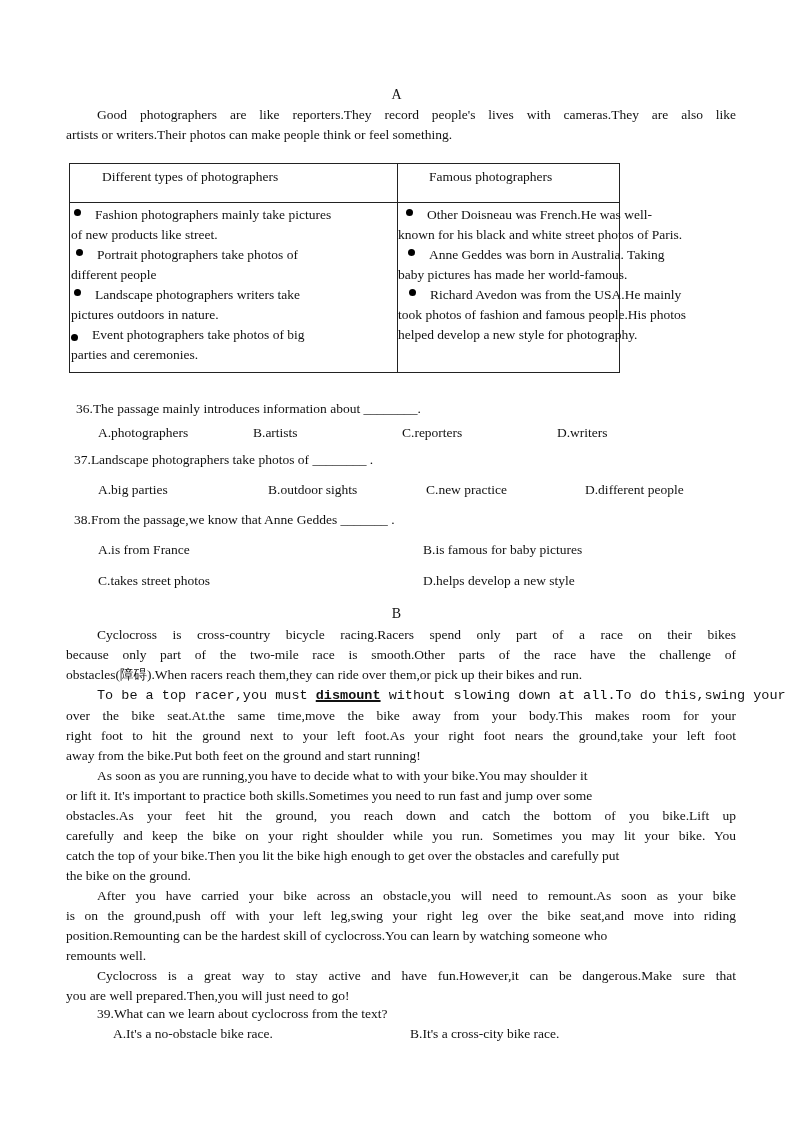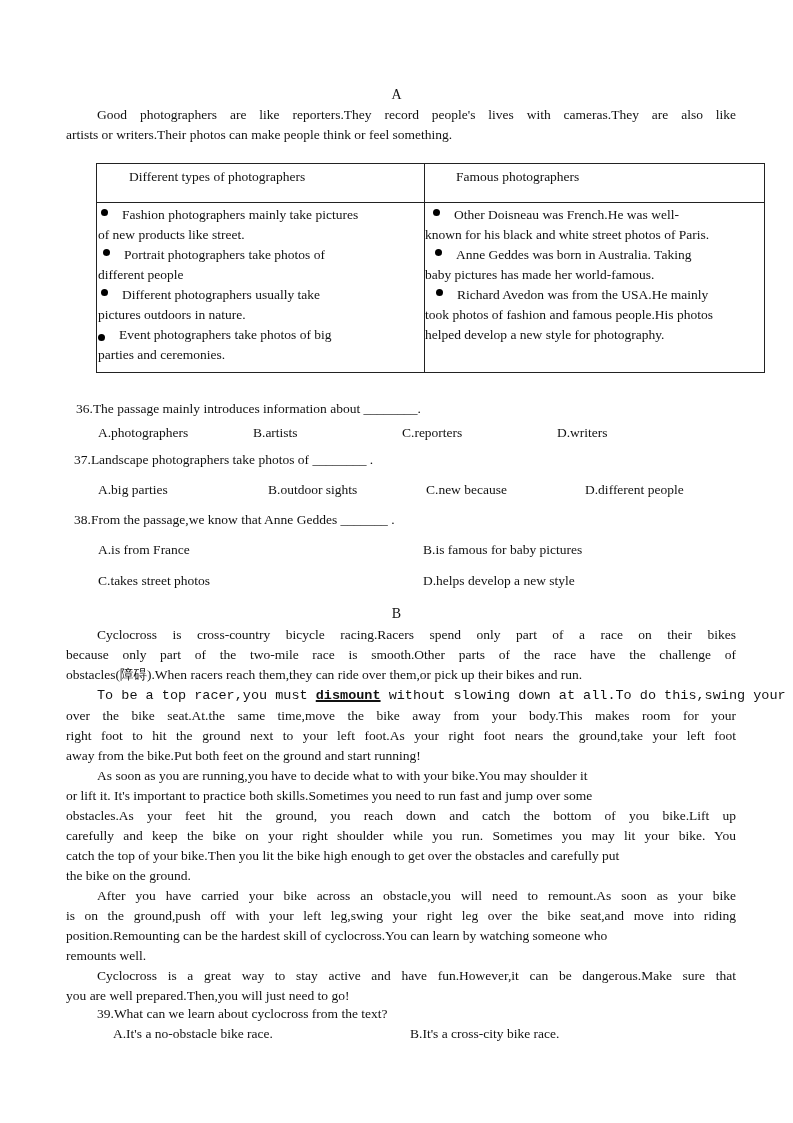--- a/index.html
+++ b/index.html
@@ -35,25 +35,24 @@
       text-align: justify;
       text-align-last: justify;
     }
     .indent { left: 97px; width: 639px; }
 
     
     .tbl {
       position: absolute;
       left: 69px;
       top: 163px;
-      width: 669px;
+      width: 551px;
       height: 210px;
       border: 1px solid #222;
       box-sizing: border-box;
-      margin-left: 27px;
     }
     .tbl .vdiv {
       position: absolute;
       left: 327px; top: 0; bottom: 0;
       border-left: 1px solid #222;
     }
     .tbl .hdiv {
       position: absolute;
       left: 0; right: 0; top: 38px;
       border-top: 1px solid #222;
@@ -103,21 +102,21 @@
 
   <div class="cell-line" style="left:4px; top:41px;">
     <span class="bullet"></span><span>Fashion  photographers  mainly  take pictures</span>
   </div>
   <div class="cell-line" style="left:1px; top:61px;">of new products  like  street.</div>
   <div class="cell-line" style="left:6px; top:81px;">
     <span class="bullet"></span><span>Portrait  photographers  take photos  of</span>
   </div>
   <div class="cell-line" style="left:1px; top:101px;">different   people</div>
   <div class="cell-line" style="left:4px; top:121px;">
-    <span class="bullet"></span><span>Different photographers  usually  take</span>
+    <span class="bullet"></span><span>Landscape photographers  writers  take</span>
   </div>
   <div class="cell-line" style="left:1px; top:141px;">pictures  outdoors in nature.</div>
   <div class="cell-line" style="left:1px; top:161px;">
     <span class="bullet" style="top:2px;"></span><span>Event  photographers  take photos  of big</span>
   </div>
   <div class="cell-line" style="left:1px; top:181px;">parties  and ceremonies.</div>
 
   <div class="cell-line" style="left:336px; top:41px;">
     <span class="bullet"></span><span>Other Doisneau  was French.He  was well-</span>
   </div>
@@ -135,21 +134,21 @@
 
 <div class="abs" style="left:76px; top:401px;text-align:center;">36.The passage mainly  introduces  information   about ________.</div>
 <div class="opt" style="left:98px; top:425px;">A.photographers</div>
 <div class="opt" style="left:253px; top:425px;">B.artists</div>
 <div class="opt" style="left:402px; top:425px;">C.reporters</div>
 <div class="opt" style="left:557px; top:425px;">D.writers</div>
 
 <div class="abs" style="left:74px; top:452px;">37.Landscape photographers  take photos  of ________ .</div>
 <div class="opt" style="left:98px; top:482px;">A.big   parties</div>
 <div class="opt" style="left:268px; top:482px;">B.outdoor  sights</div>
-<div class="opt" style="left:426px; top:482px;">C.new  because</div>
+<div class="opt" style="left:426px; top:482px;">C.new  practice</div>
 <div class="opt" style="left:585px; top:482px;">D.different   people</div>
 
 <div class="abs" style="left:74px; top:512px;">38.From   the   passage,we   know   that   Anne   Geddes _______ .</div>
 <div class="opt" style="left:98px; top:542px;">A.is  from  France</div>
 <div class="opt" style="left:423px; top:542px;">B.is  famous  for  baby pictures</div>
 <div class="opt" style="left:98px; top:573px;">C.takes street  photos</div>
 <div class="opt" style="left:423px; top:573px;">D.helps  develop  a new  style</div>
 
 <div class="center-title" style="top:606px;">B</div>
 

